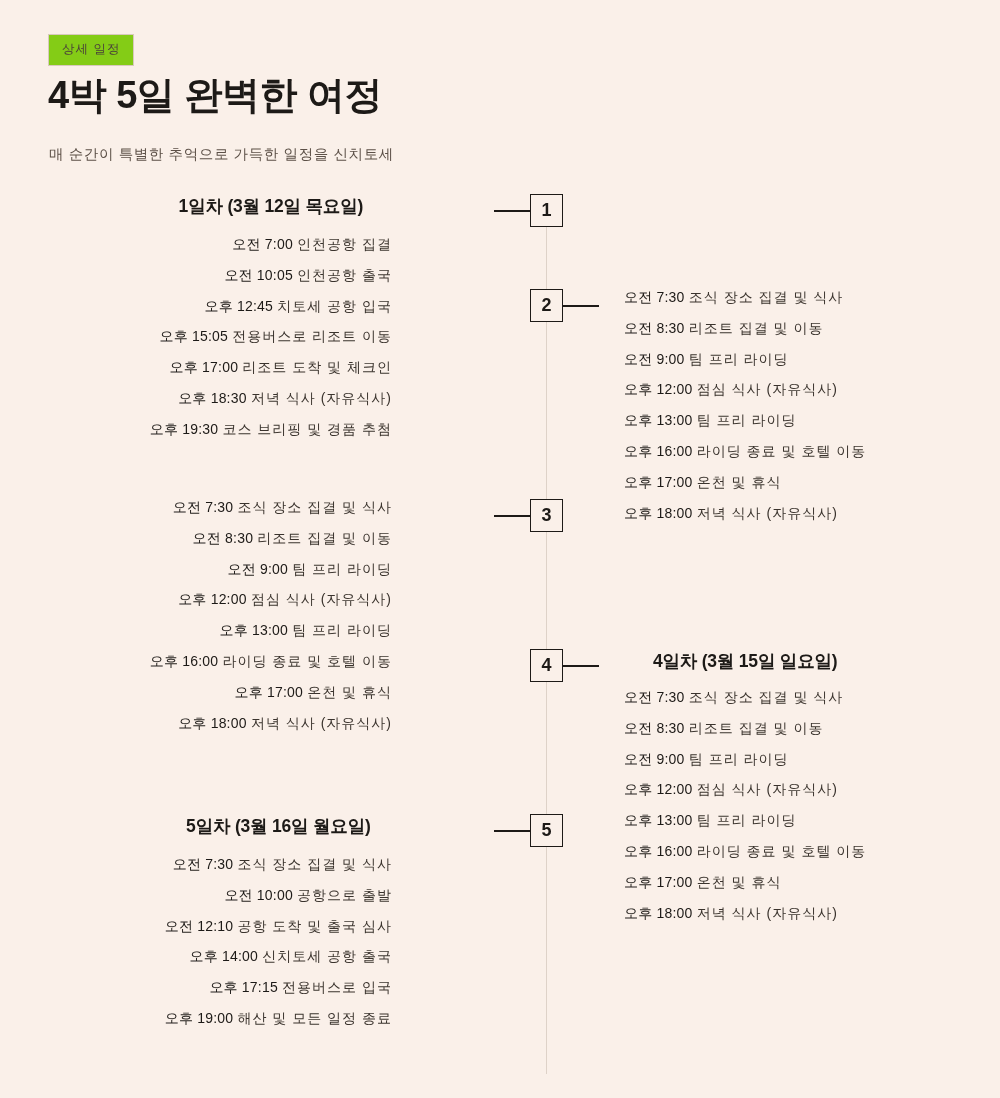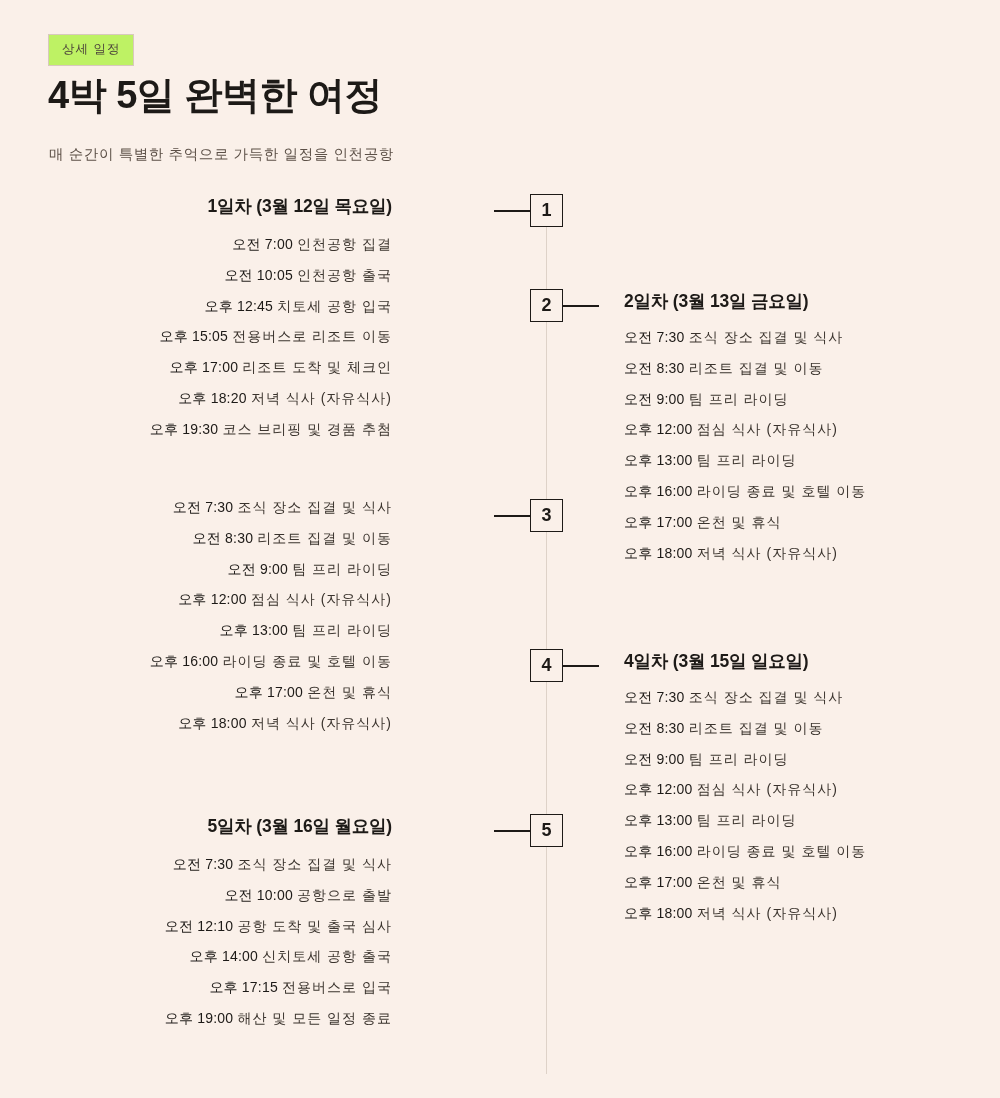--- a/index.html
+++ b/index.html
@@ -21,21 +21,21 @@
     width: 1000px;
     height: 1098px;
     box-sizing: border-box;
     padding: 34px 46px 0 46px;
   }
 
   
   .badge {
     display: inline-block;
     border: 1px solid #d8c9bd;
-    background: #bef264;
+    background: #84cc16;
     color: #4a403a;
     font-size: 12.5px;
     letter-spacing: 1px;
     padding: 6px 13px 7px 13px;
     margin-left: 2px;
   }
   .title {
     font-size: 38px;
     font-weight: bold;
     letter-spacing: -0.5px;
@@ -107,20 +107,21 @@
     text-align: left;
   }
 
   .day-title {
     font-size: 17.5px;
     font-weight: bold;
     color: #1d1a17;
     letter-spacing: -0.2px;
     margin-bottom: 18px;
     white-space: nowrap;
+    text-align: center;
   }
   .col.right .day-title { margin-bottom: 16px; }
 
   .item {
     font-size: 14px;
     color: #332c27;
     letter-spacing: 0.3px;
     white-space: nowrap;
     margin-bottom: 14px;
     line-height: 1.2;
@@ -138,44 +139,43 @@
 </style>
 </head>
 <body>
 
 <div class="page">
 
   <div class="badge">상세 일정</div>
 
   <h1 class="title">4박 5일 완벽한 여정</h1>
 
-  <p class="subtitle">매 순간이 특별한 추억으로 가득한 일정을 인천공항</p>
+  <p class="subtitle">매 순간이 특별한 추억으로 가득한 일정을 신치토세</p>
 
   <div class="timeline">
     <div class="axis"></div>
     <div id="days-container">
         <div class="day" style="top: 0px;">
           <div class="marker">1</div>
           <div class="connector left"></div>
           <div class="col left">
             <div class="day-title">1일차 (3월 12일 목요일)</div>
             <div class="item"><span class="when">오전 7:00</span> <span class="what">인천공항 집결</span></div>
             <div class="item"><span class="when">오전 10:05</span> <span class="what">인천공항 출국</span></div>
             <div class="item"><span class="when">오후 12:45</span> <span class="what">치토세 공항 입국</span></div>
             <div class="item"><span class="when">오후 15:05</span> <span class="what">전용버스로 리조트 이동</span></div>
             <div class="item"><span class="when">오후 17:00</span> <span class="what">리조트 도착 및 체크인</span></div>
-            <div class="item"><span class="when">오후 18:20</span> <span class="what">저녁 식사 (자유식사)</span></div>
+            <div class="item"><span class="when">오후 18:30</span> <span class="what">저녁 식사 (자유식사)</span></div>
             <div class="item"><span class="when">오후 19:30</span> <span class="what">코스 브리핑 및 경품 추첨</span></div>
           </div>
         </div>
         <div class="day" style="top: 95px;">
           <div class="marker">2</div>
           <div class="connector right"></div>
           <div class="col right">
-            <div class="day-title">2일차 (3월 13일 금요일)</div>
             <div class="item"><span class="when">오전 7:30</span> <span class="what">조식 장소 집결 및 식사</span></div>
             <div class="item"><span class="when">오전 8:30</span> <span class="what">리조트 집결 및 이동</span></div>
             <div class="item"><span class="when">오전 9:00</span> <span class="what">팀 프리 라이딩</span></div>
             <div class="item"><span class="when">오후 12:00</span> <span class="what">점심 식사 (자유식사)</span></div>
             <div class="item"><span class="when">오후 13:00</span> <span class="what">팀 프리 라이딩</span></div>
             <div class="item"><span class="when">오후 16:00</span> <span class="what">라이딩 종료 및 호텔 이동</span></div>
             <div class="item"><span class="when">오후 17:00</span> <span class="what">온천 및 휴식</span></div>
             <div class="item"><span class="when">오후 18:00</span> <span class="what">저녁 식사 (자유식사)</span></div>
           </div>
         </div>

